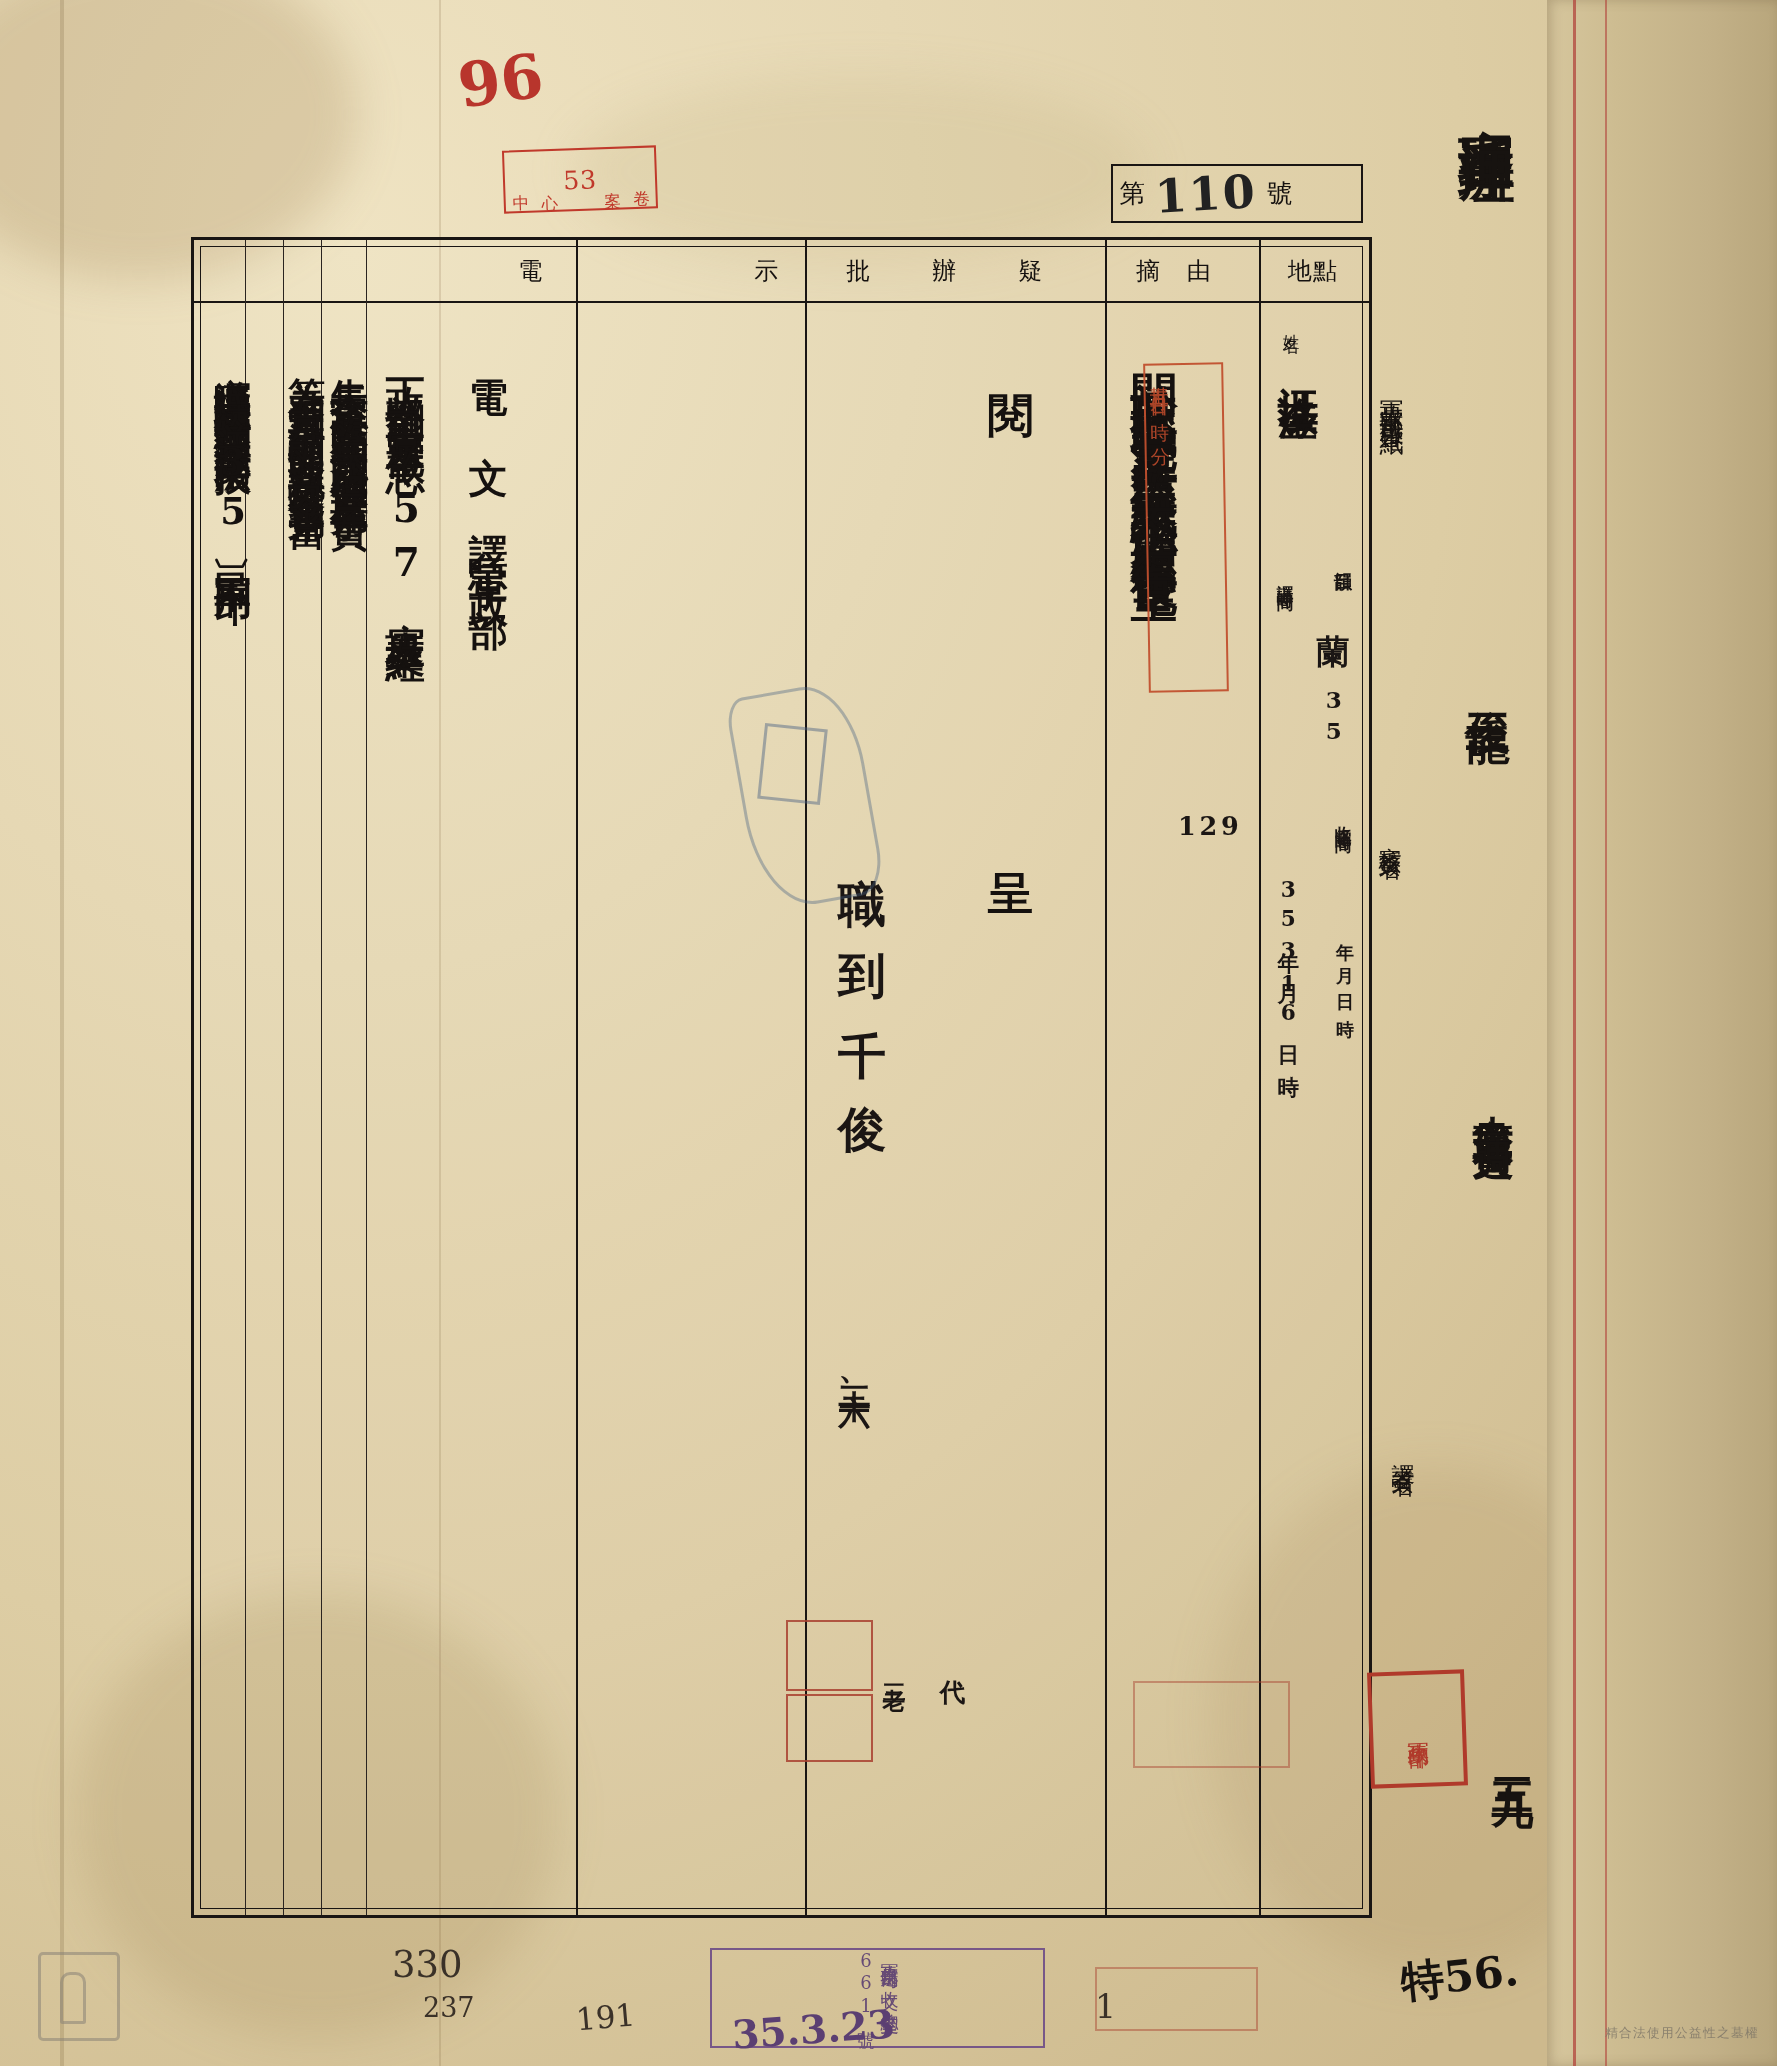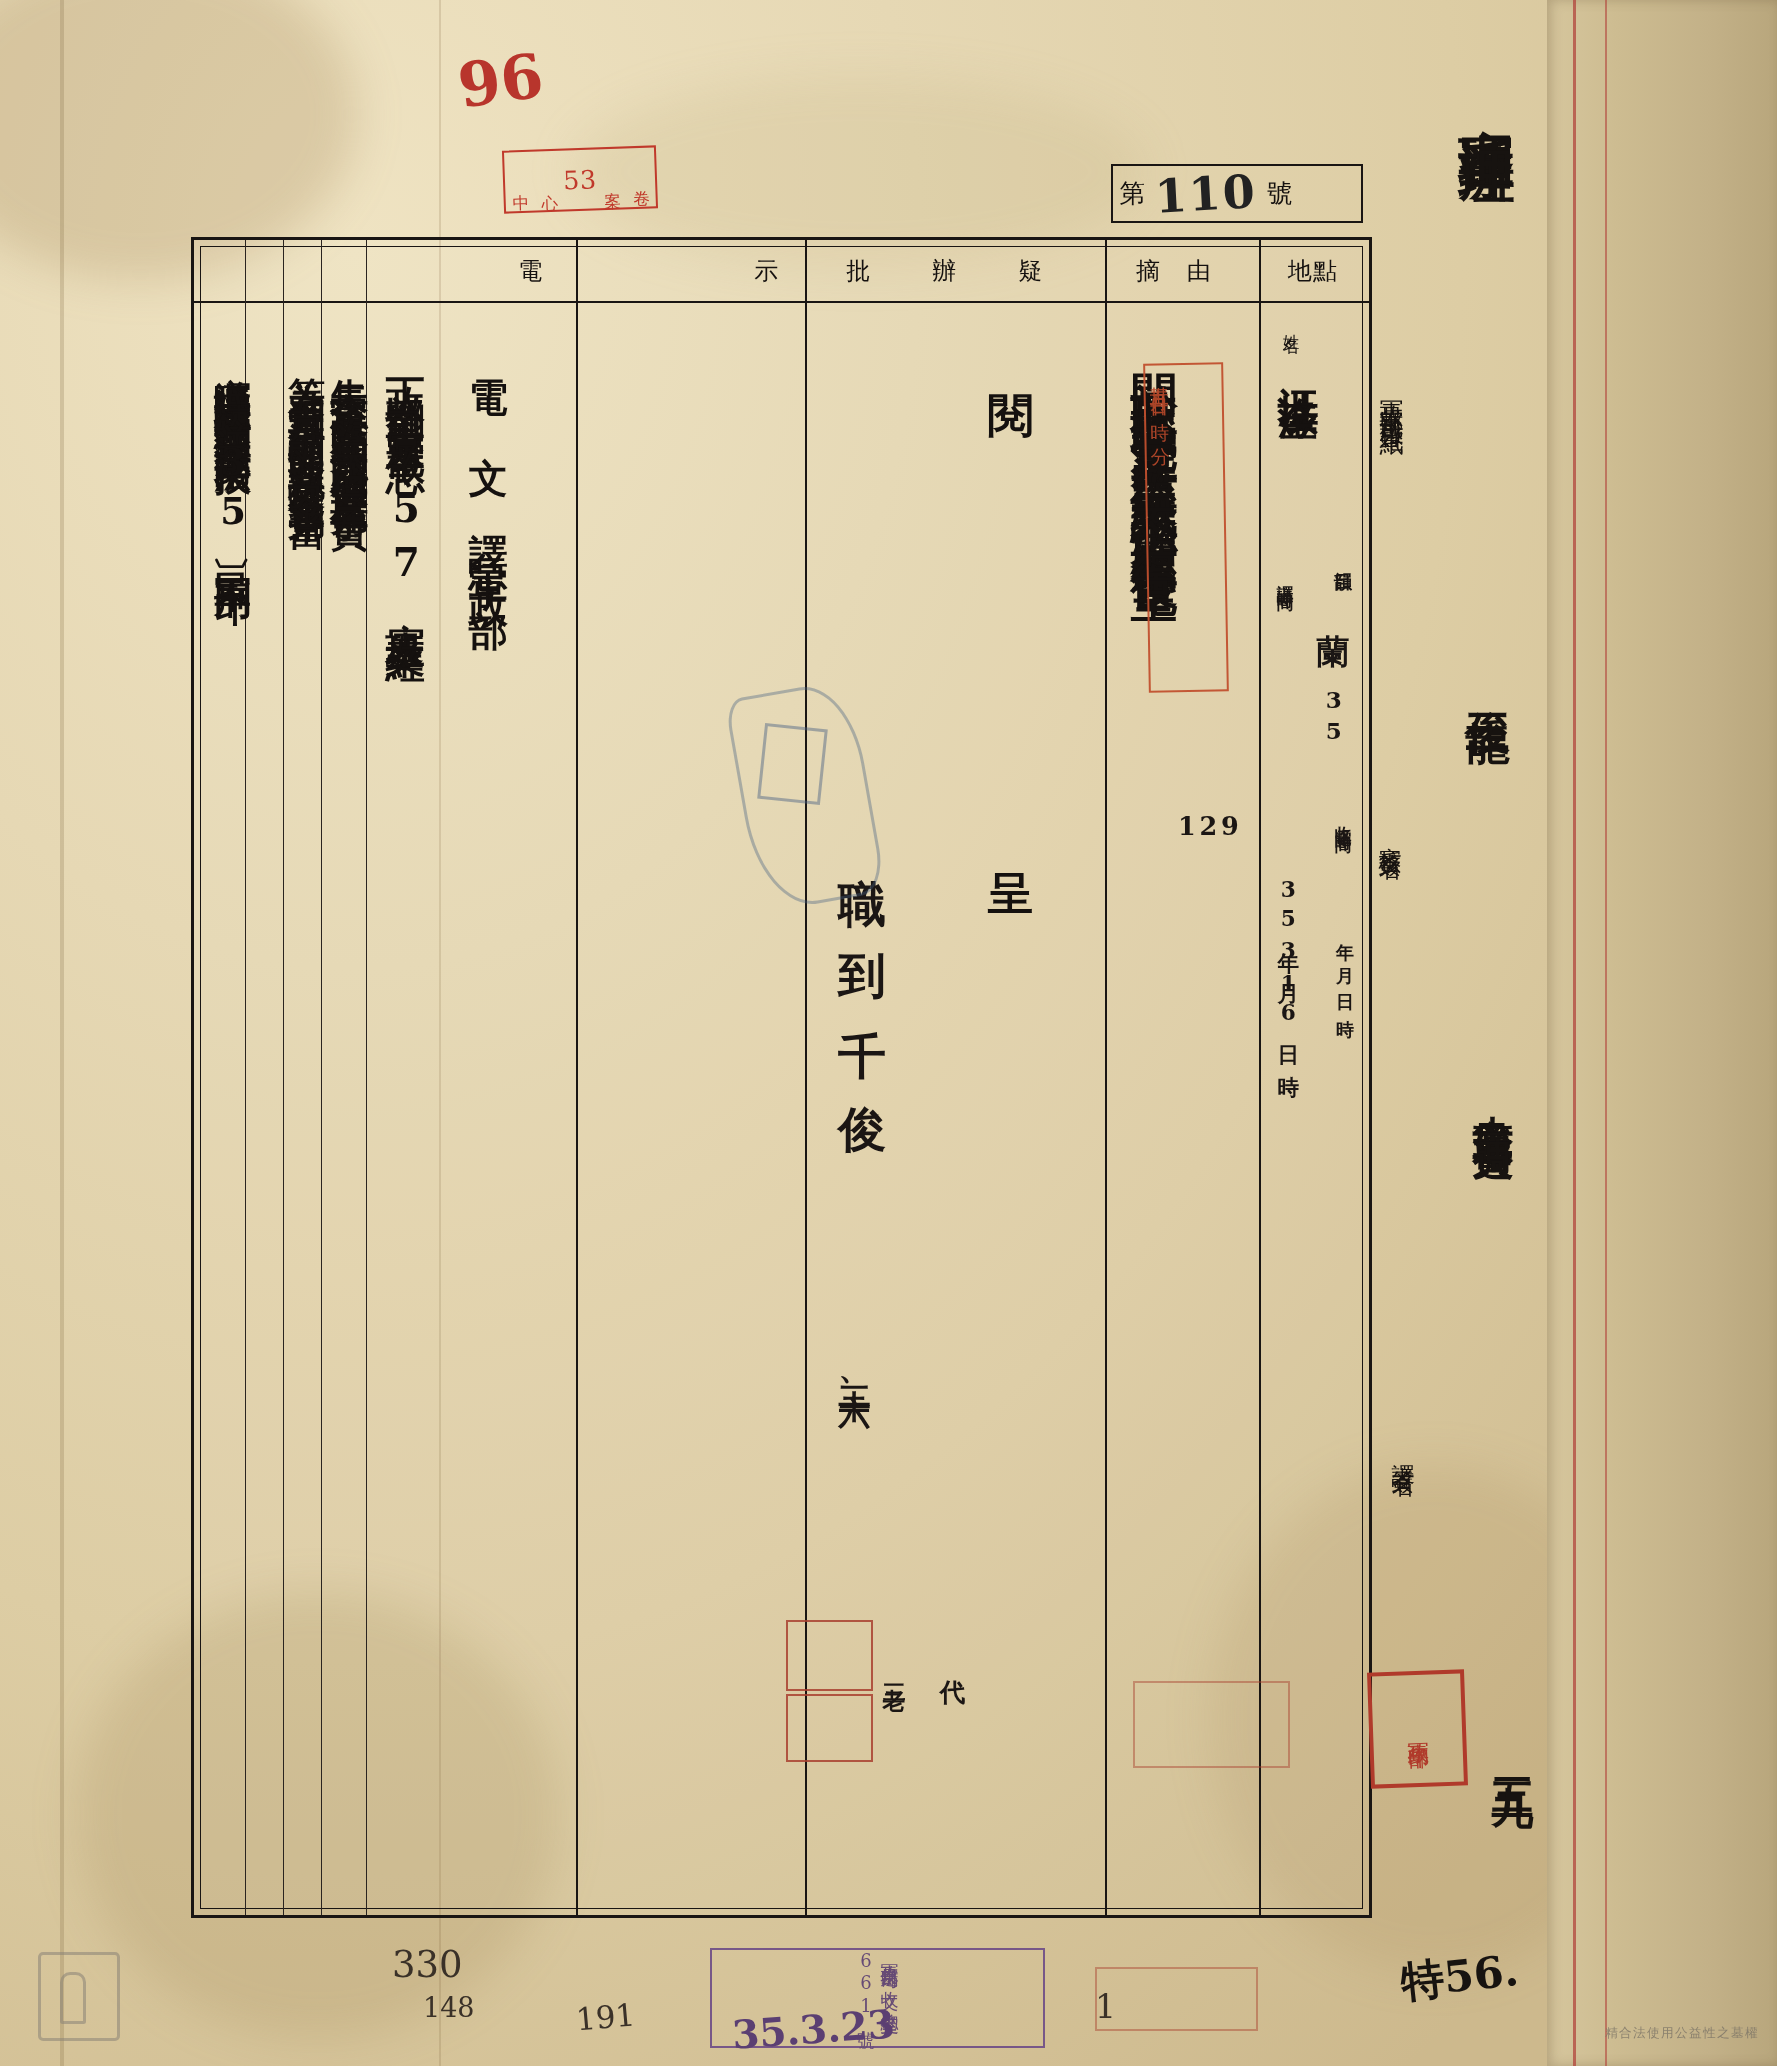--- a/index.html
+++ b/index.html
@@ -249,21 +249,21 @@
   <div class="bstamp" style="left:786px;top:1694px;width:83px;height:64px;"></div>
   <div class="bstamp" style="left:1133px;top:1681px;width:153px;height:83px;opacity:.45;"></div>
   <div class="bstamp" style="left:1095px;top:1967px;width:159px;height:60px;opacity:.45;"></div>
 
   <div id="purple-stamp">
     <span>軍政部寫送司　收文　總室受661號</span>
   </div>
   <div id="purple-num">35.3.23</div>
 
   <div class="pnum" style="left:392px;top:1943px;font-size:37px;">330</div>
-  <div class="pnum" style="left:423px;top:1992px;font-size:27px;">148</div>
+  <div class="pnum" style="left:423px;top:1992px;font-size:27px;">237</div>
   <div class="pnum" style="left:576px;top:1999px;font-size:31px;transform:rotate(-5deg);">191</div>
   <div class="pnum" style="left:1095px;top:1987px;font-size:33px;">1</div>
 
   <div id="logo"></div>
   <div id="watermark">精合法使用公益性之墓權</div>
 
 </div>
 
 
 </body></html>

